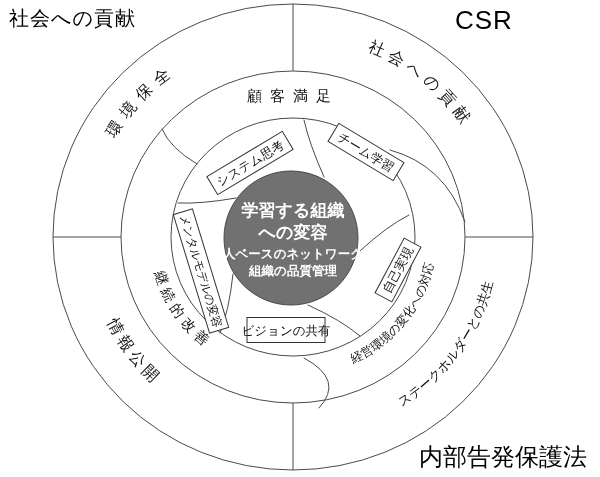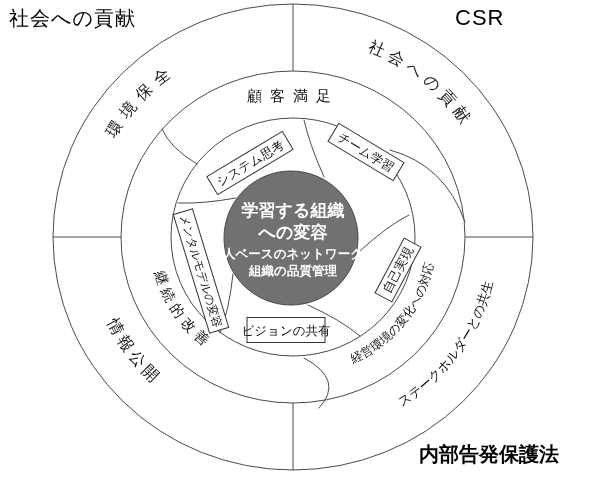--- a/index.html
+++ b/index.html
@@ -16,23 +16,23 @@
   .arc-mid{font-size:14px;}
   .arc-mid-sm{font-size:12px;}
   .flat-label{font-size:15px;letter-spacing:8px;fill:#111;}
   .center-big{font-size:17px;font-weight:bold;fill:#fff;text-anchor:middle;}
   .center-small{font-size:12.5px;font-weight:bold;fill:#fff;text-anchor:middle;}
   .disc-box{fill:#ffffff;stroke:#333;stroke-width:1;}
   .disc-text{font-size:12.5px;fill:#111;text-anchor:middle;}
   .disc-text-sm{font-size:11.5px;fill:#111;text-anchor:middle;}
   .corner{position:absolute;white-space:nowrap;color:#000;}
   .corner-jp-tl{left:9px;top:5px;font-size:20px;letter-spacing:1px;}
-  .corner-en-tr{left:455px;top:5px;font-size:22px;letter-spacing:1px;}
+  .corner-en-tr{left:455px;top:5px;font-size:26px;letter-spacing:1px;}
   .corner-jp-bl{left:15px;top:433px;font-size:24px;letter-spacing:1px;}
-  .corner-jp-br{left:419px;top:441px;font-size:20px;font-weight:bold;}
+  .corner-jp-br{left:419px;top:441px;font-size:24px;}
 </style>
 </head>
 <body>
 
 <div class="stage">
 
   <svg width="600" height="477" viewBox="0 0 600 477">
     <defs>
       <path id="outerTop" d="M 88,237 A 205 200 0 0 1 498,237"></path>
       <path id="outerBottom" d="M 88,237 A 205 200 0 0 0 498,237"></path>

